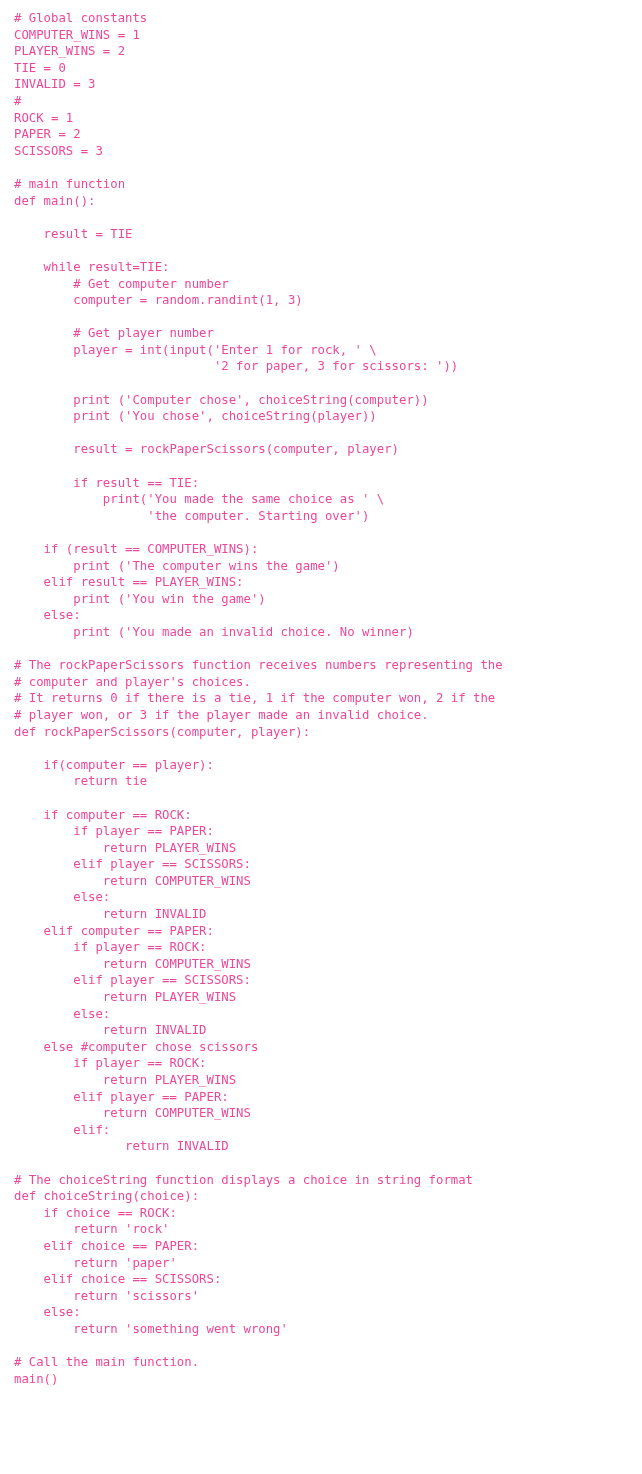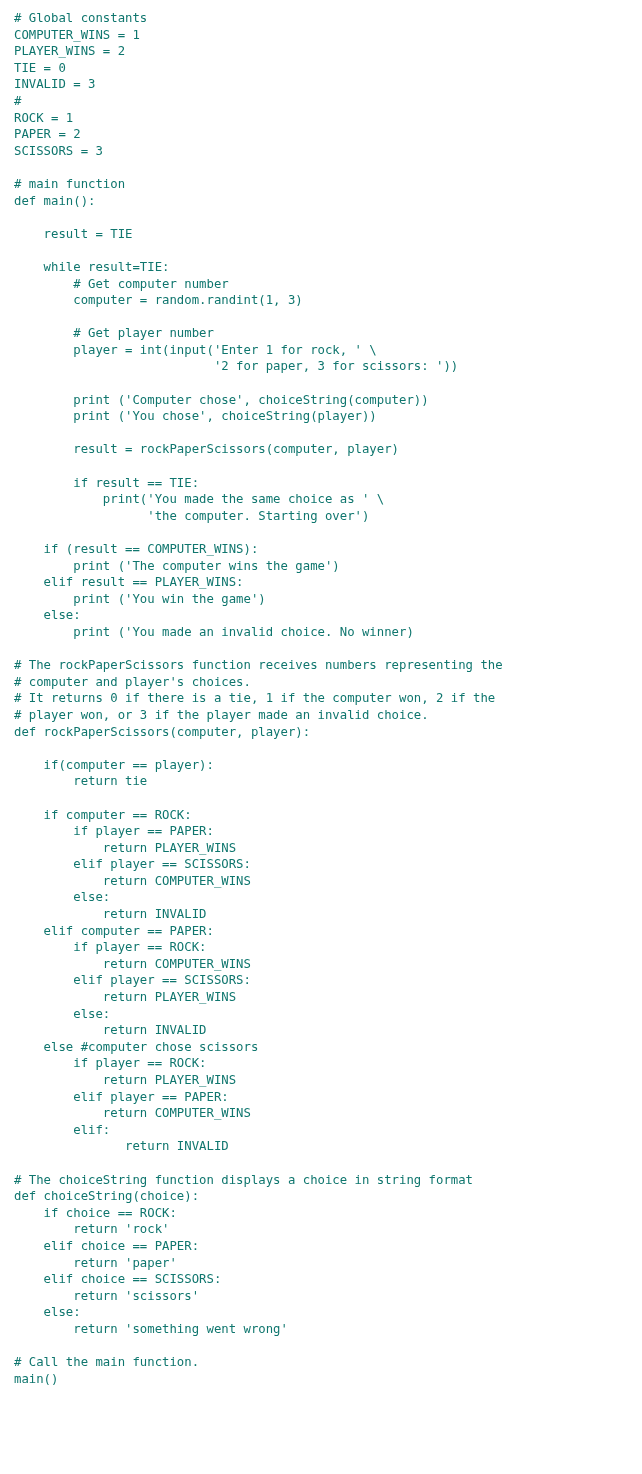--- a/index.html
+++ b/index.html
@@ -11,21 +11,21 @@
     width: 642px;
     min-height: 1474px;
     padding: 10px 14px;
     box-sizing: border-box;
   }
   pre.code {
     margin: 0;
     font-family: "Menlo", "Consolas", "DejaVu Sans Mono", monospace;
     font-size: 12.3px;
     line-height: 16.6px;
-    color: #0f766e;
+    color: #ec4899;
     white-space: pre;
   }
 </style>
 </head>
 <body>
 
 <pre class="code"># Global constants
 COMPUTER_WINS = 1
 PLAYER_WINS = 2
 TIE = 0

